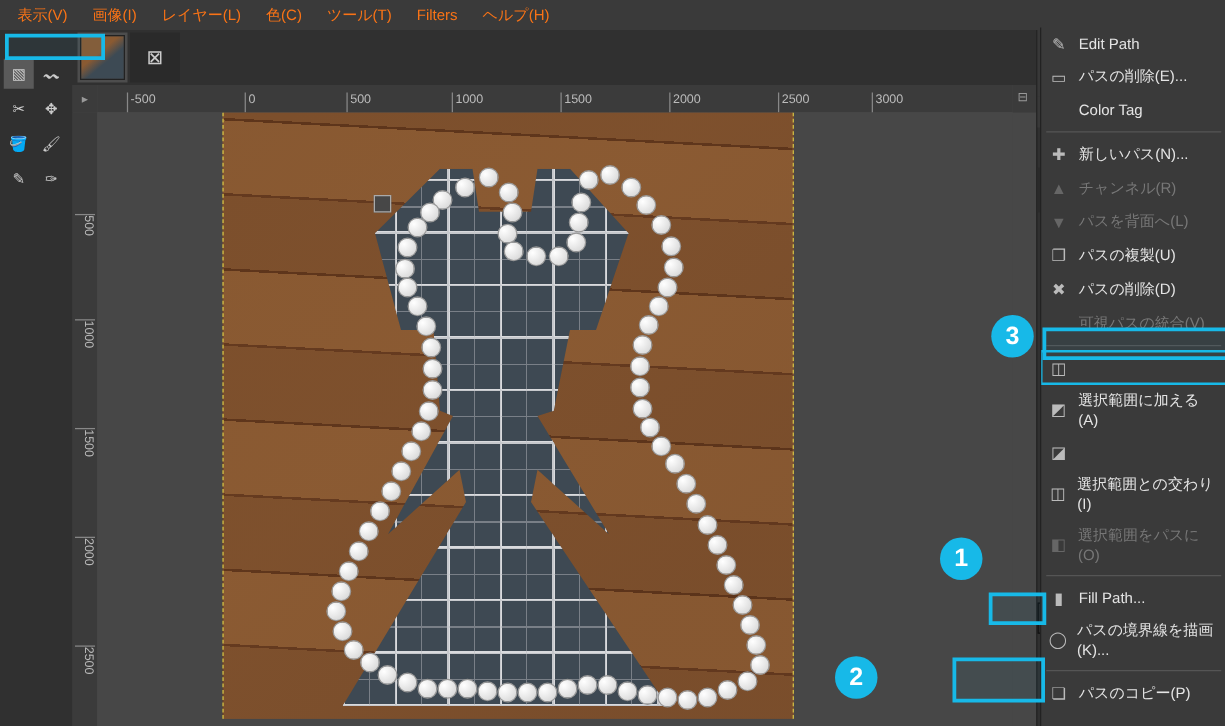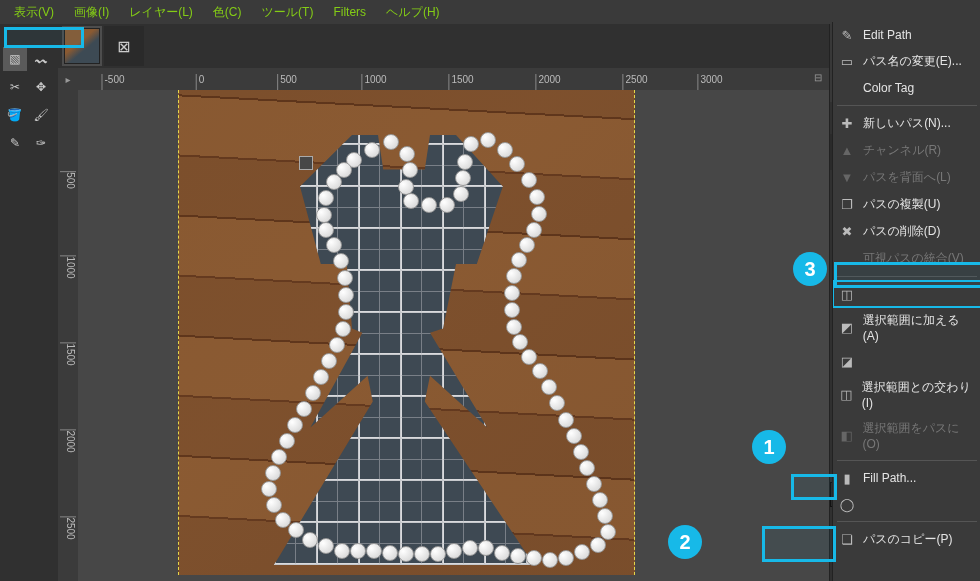--- a/index.html
+++ b/index.html
@@ -17,21 +17,21 @@
   
   .menubar {
     height: 24px;
     background: #3a3a3a;
     display: flex;
     align-items: center;
     padding-left: 4px;
   }
   .menubar .menu-item {
     padding: 3px 10px;
-    color: #84cc16;
+    color: #f97316;
   }
 
   
   .image-tabs {
     height: 44px;
     background: #303030;
     display: flex;
     align-items: center;
     padding-left: 62px;
     gap: 2px;
@@ -585,21 +585,21 @@
   </div>
 </div>
 
 <div class="context-menu" style="position:absolute; top:22px; left:832px; width:148px; bottom:0;">
   <div class="cm-item">
       <span class="cm-icon">✎</span>
       <span>Edit Path</span>
     </div>
   <div class="cm-item">
       <span class="cm-icon">▭</span>
-      <span>パス名の変更(E)...</span>
+      <span>パスの削除(E)...</span>
     </div>
   <div class="cm-item">
       <span class="cm-icon"></span>
       <span>Color Tag</span>
     </div>
   <div class="cm-sep"></div>
   <div class="cm-item">
       <span class="cm-icon">✚</span>
       <span>新しいパス(N)...</span>
     </div>
@@ -642,20 +642,21 @@
       <span class="cm-icon">◧</span>
       <span>選択範囲をパスに(O)</span>
     </div>
   <div class="cm-sep"></div>
   <div class="cm-item">
       <span class="cm-icon">▮</span>
       <span>Fill Path...</span>
     </div>
   <div class="cm-item">
       <span class="cm-icon">◯</span>
+      <span>パスの境界線を描画(K)...</span>
     </div>
   <div class="cm-sep"></div>
   <div class="cm-item">
       <span class="cm-icon">❏</span>
       <span>パスのコピー(P)</span>
     </div>
 
 </div>
 
 <div class="blue-rect" style="top:27px; left:4px; width:74px; height:15px;"></div>

